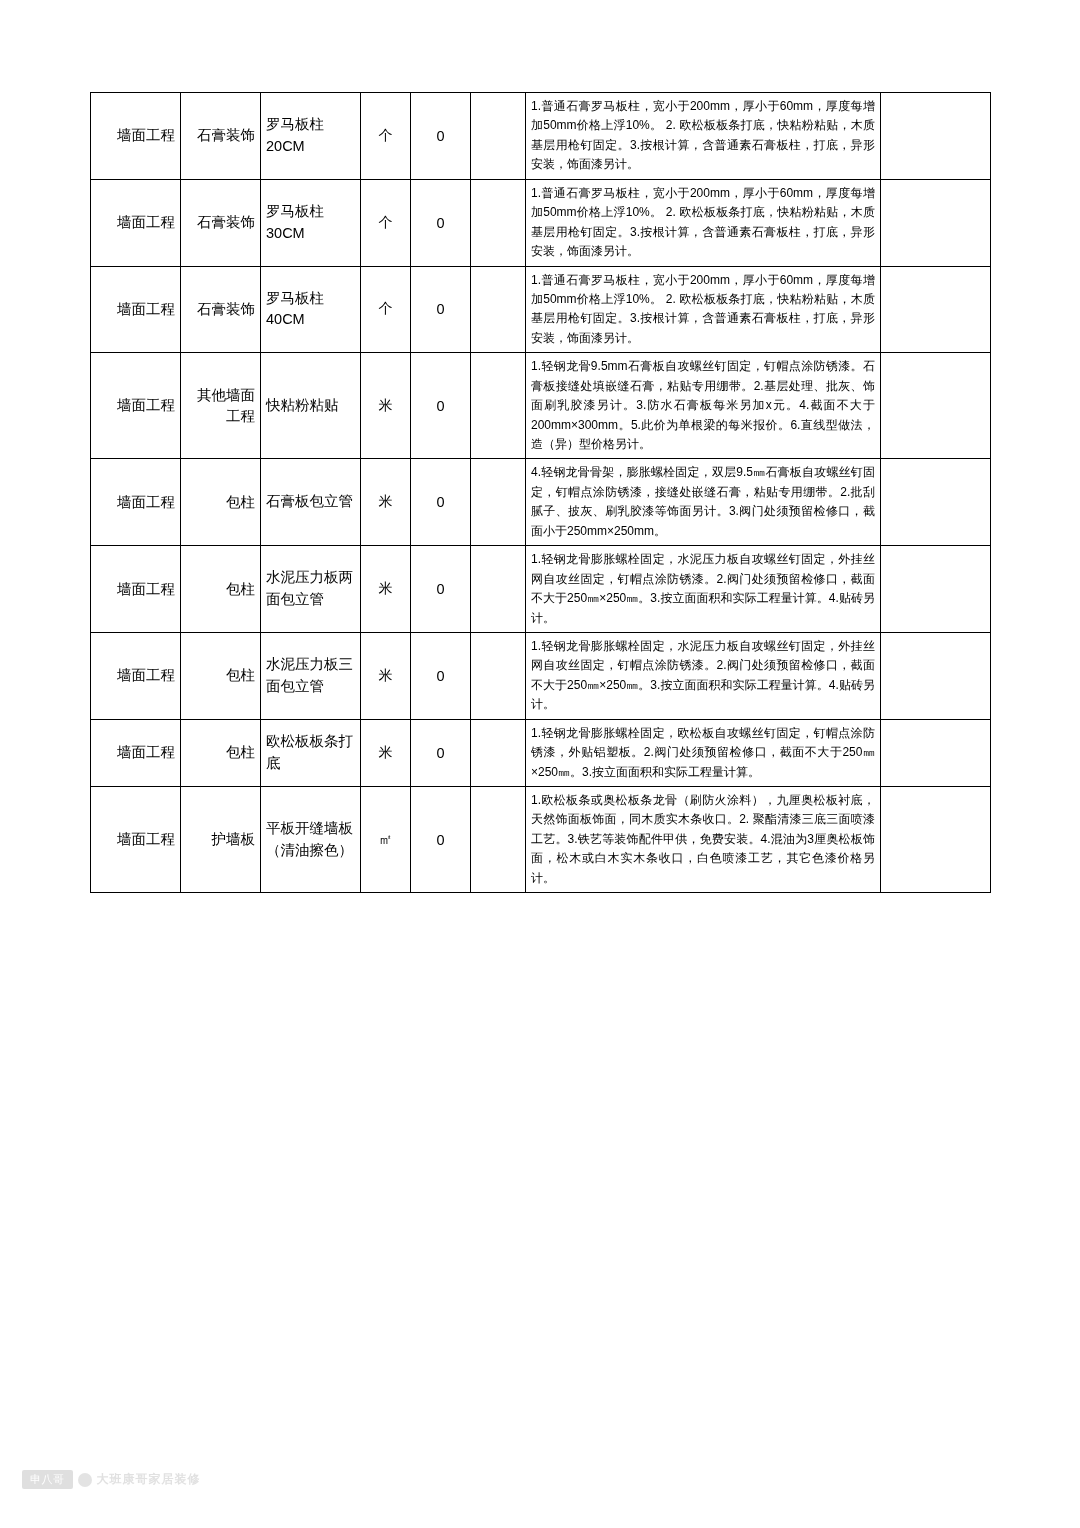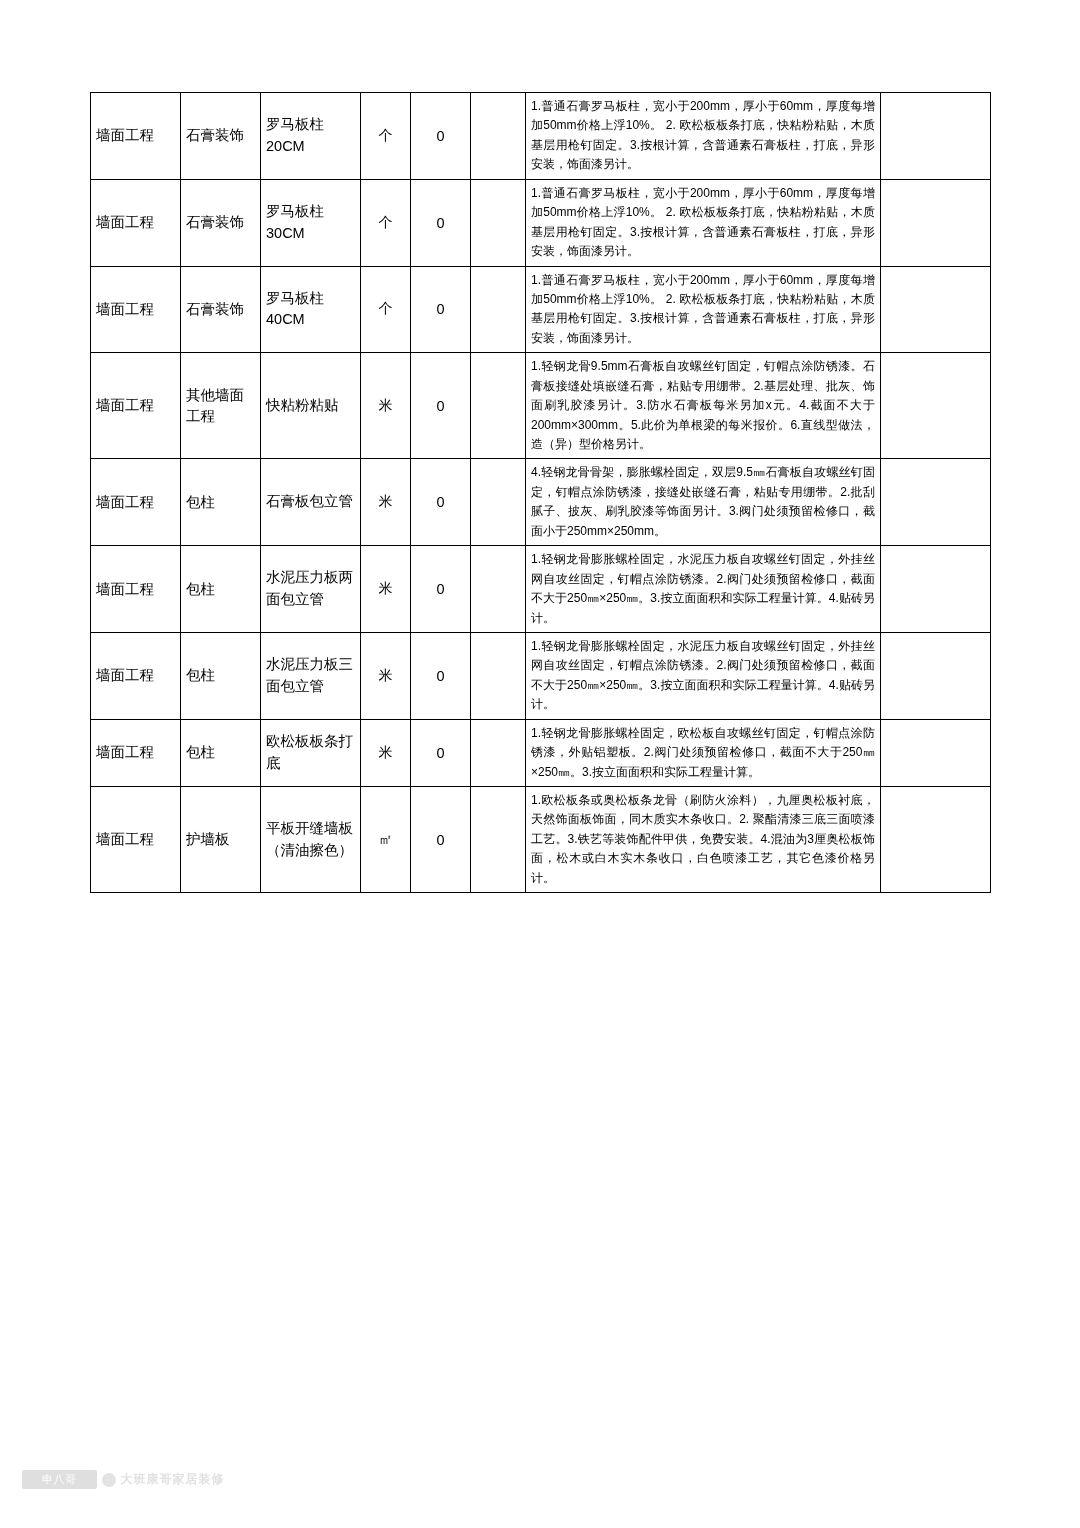--- a/index.html
+++ b/index.html
@@ -39,21 +39,21 @@
   col.c-category { width: 90px; }
   col.c-sub      { width: 80px; }
   col.c-item     { width: 100px; }
   col.c-unit     { width: 50px; }
   col.c-qty      { width: 60px; }
   col.c-price    { width: 55px; }
   col.c-desc     { width: 355px; }
   col.c-remark   { width: 110px; }
 
   td.cell-center {
-    text-align: left;
+    text-align: right;
     font-size: 14.5px;
     line-height: 1.45;
   }
   td.cell-item {
     text-align: left;
     font-size: 14.5px;
     line-height: 1.5;
   }
   td.cell-unit {
     text-align: center;
@@ -83,21 +83,21 @@
     top: 1470px;
     display: flex;
     align-items: center;
     gap: 5px;
     opacity: 0.45;
   }
   .watermark .wm-badge {
     background: #b9b9b9;
     color: #fff;
     font-size: 11px;
-    padding: 2px 20px;
+    padding: 2px 8px;
     border-radius: 2px;
     letter-spacing: 0.5px;
   }
   .watermark .wm-logo {
     width: 14px; height: 14px;
     border-radius: 50%;
     background: #c2c2c2;
     display: inline-block;
   }
   .watermark .wm-text {

